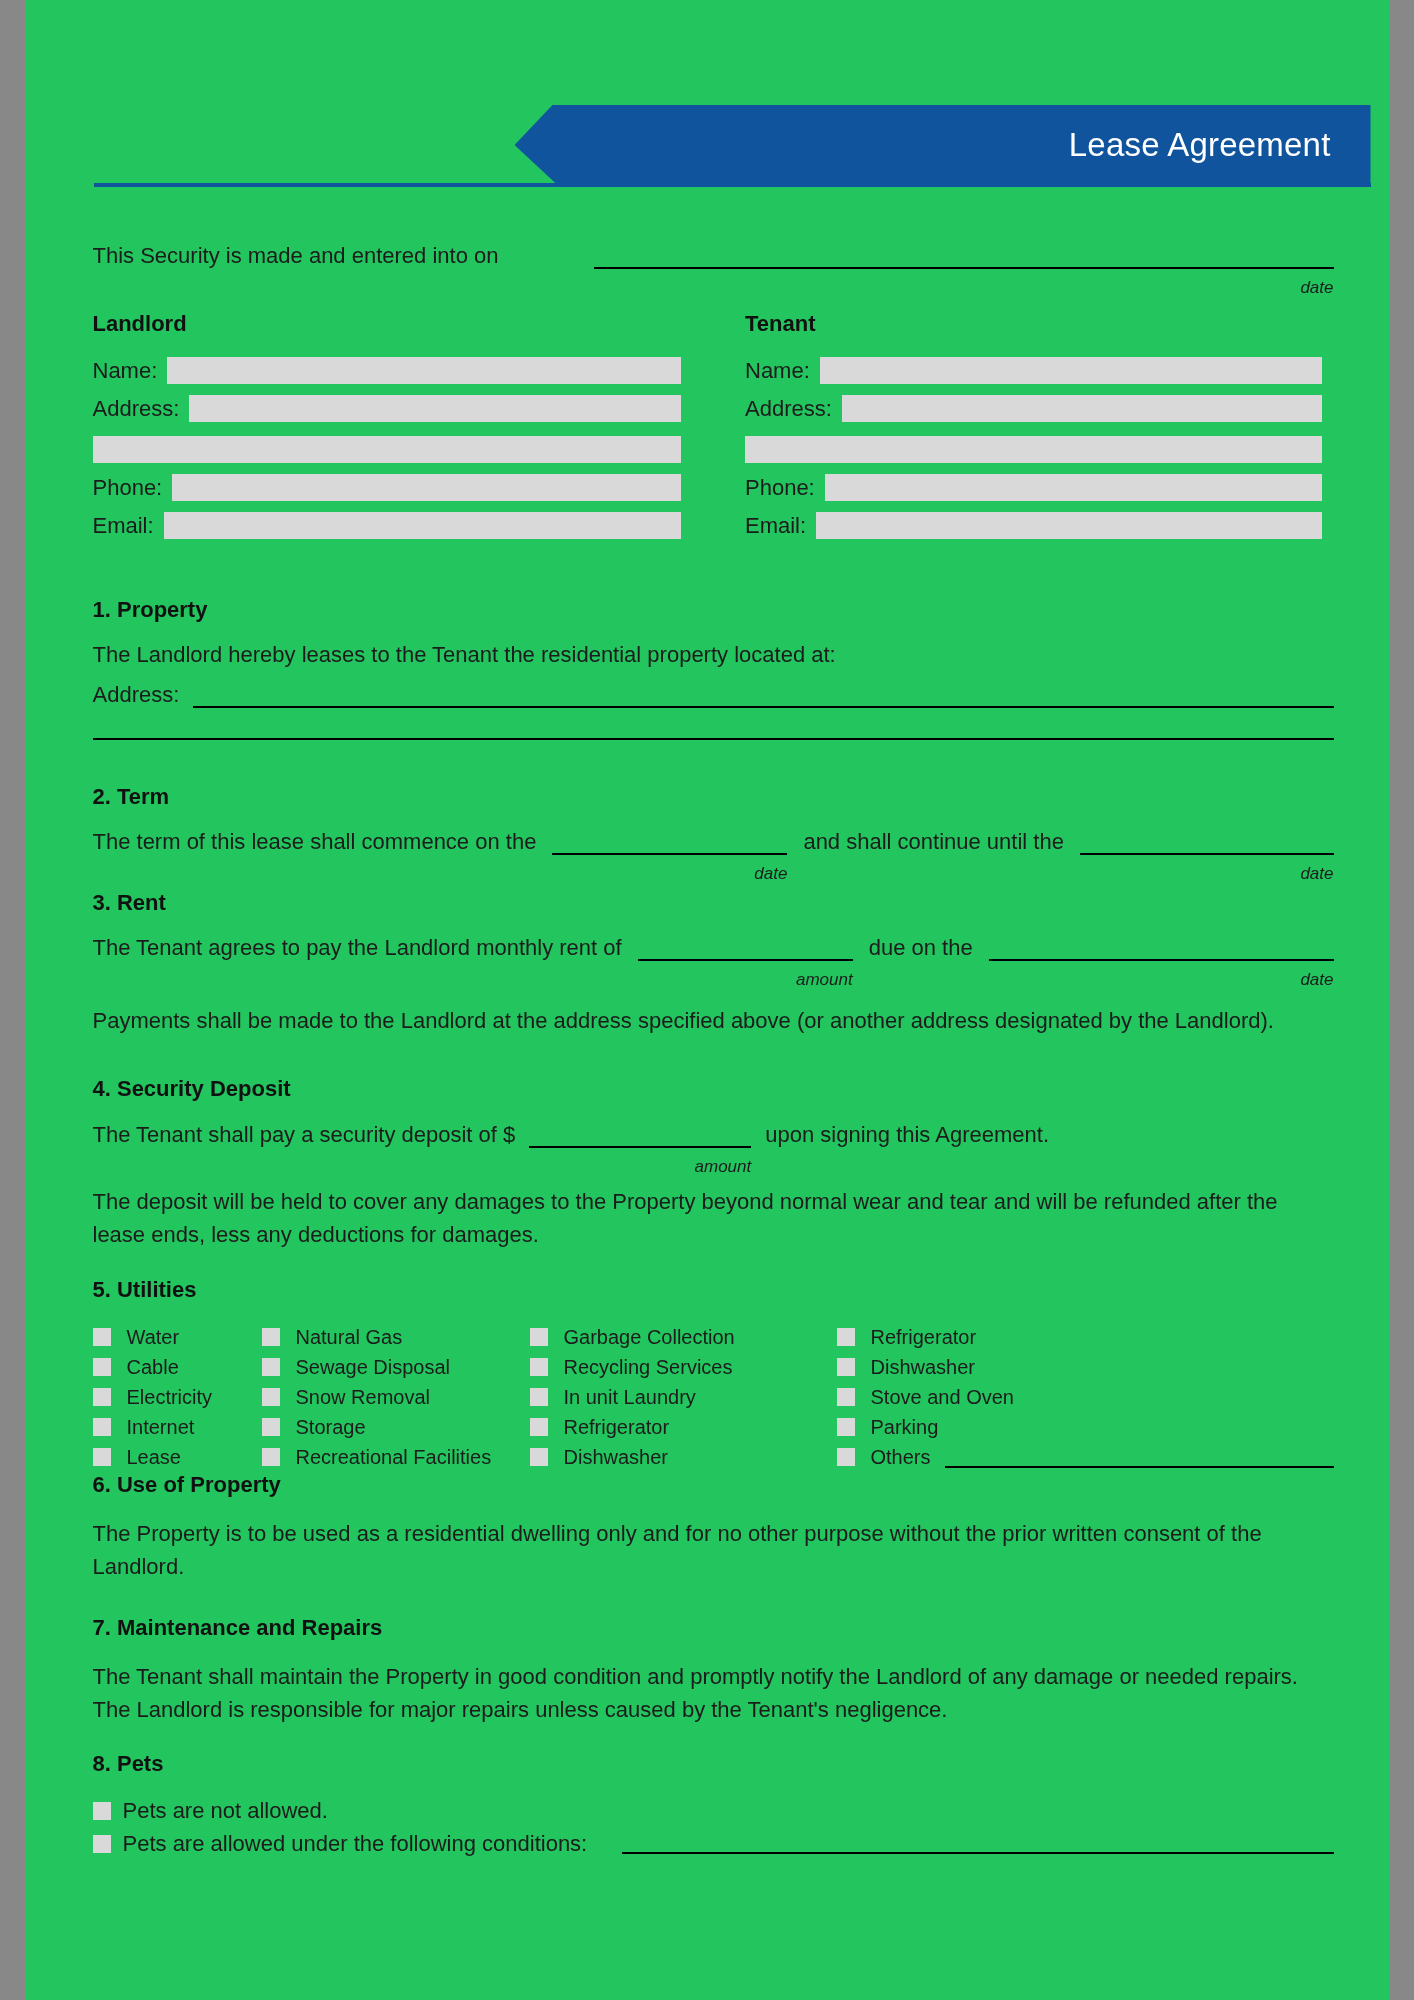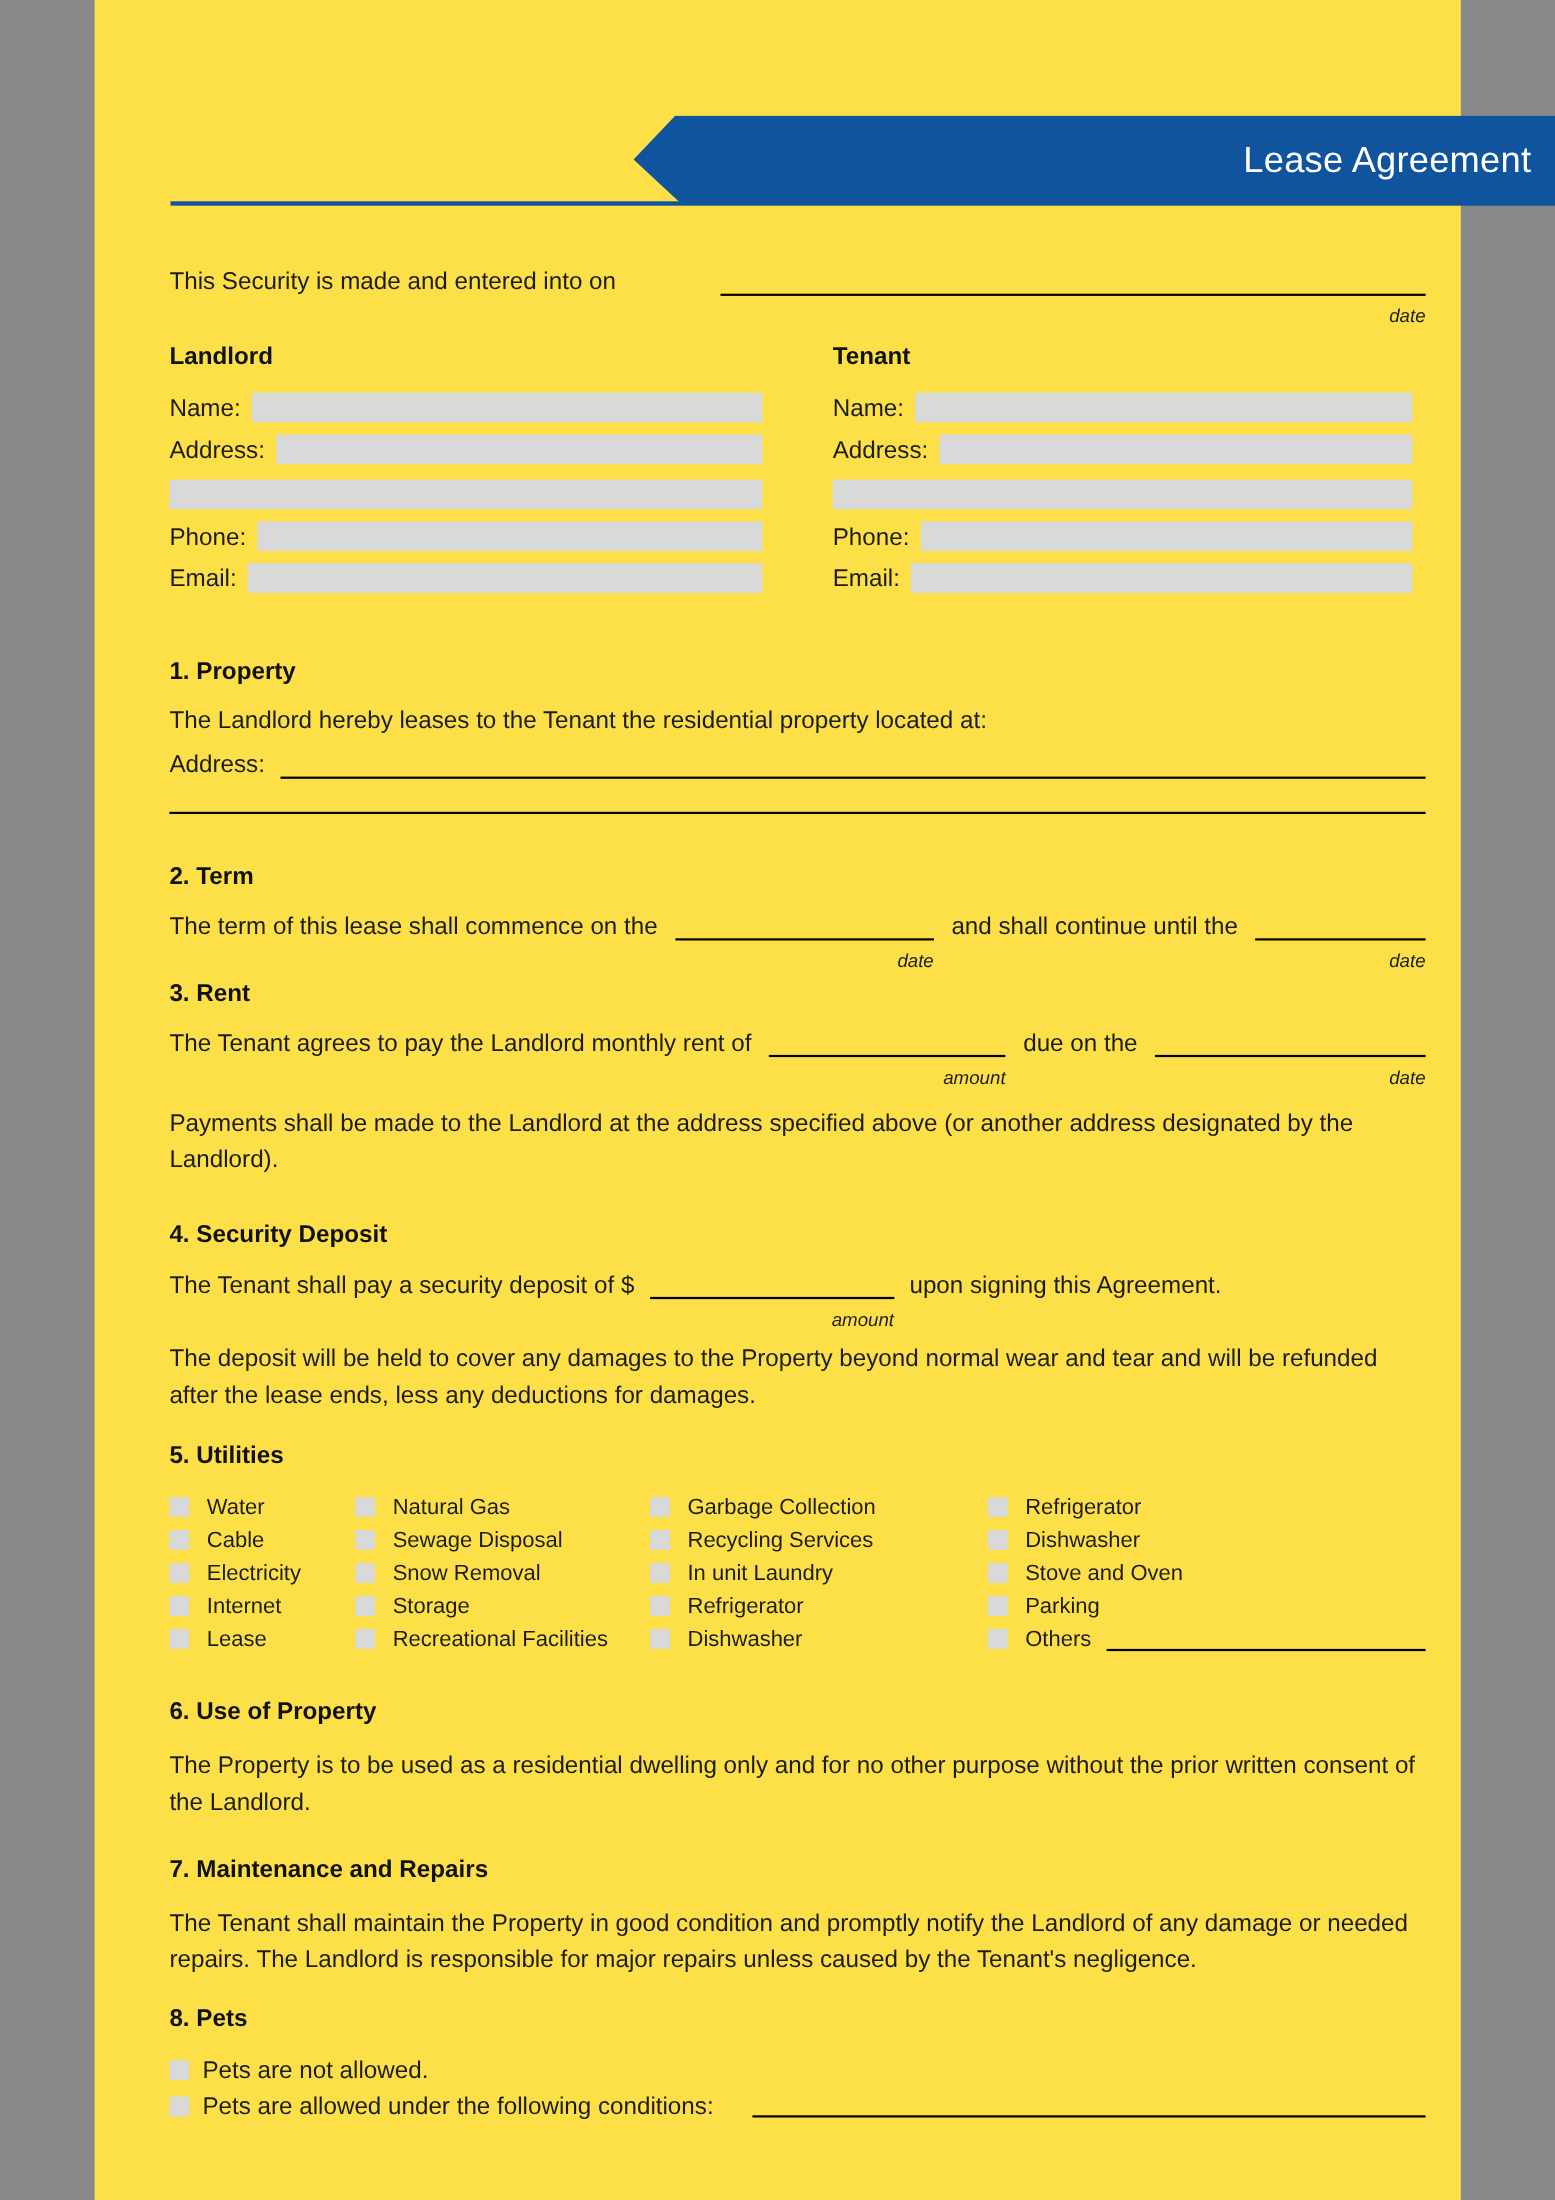--- a/index.html
+++ b/index.html
@@ -1,19 +1,19 @@
 <!DOCTYPE html>
 <html><head>
 <meta charset="utf-8">
 <style>
   * { margin:0; padding:0; box-sizing:border-box; }
   body { background:#888; font-family:"Liberation Sans","DejaVu Sans",sans-serif; }
   .page {
-    width:1242px; height:2000px; background:#fde047; margin:0 auto;
-    padding:0 32px 0 68px; position:relative; color:#1c1c1c;
+    width:1365px; height:2000px; background:#22c55e; margin:0 auto;
+    padding:0 56px 0 68px; position:relative; color:#1c1c1c;
     font-size:22px; line-height:26px;
   }
   
   .header { position:relative; height:190px; }
   .header-line { position:absolute; left:1px; top:183px; width:1277px; height:4px; background:#0F549D; }
   .banner {
     position:absolute; left:422px; top:105px; width:856px; height:80px;
     background:#0F549D; display:flex; align-items:center; justify-content:flex-end;
     padding-right:40px;
     clip-path:polygon(38px 0, 0 50%, 43px 100%, 100% 100%, 100% 0);
@@ -59,21 +59,21 @@
   .b-amount2 { width:222px; margin-left:14px; margin-right:14px; }
   .sec-deposit .note { margin-top:8px; }
   .sec-utilities { margin-top:26px; }
   .u-grid {
     margin-top:19px; display:grid; grid-auto-flow:column;
     grid-template-rows:repeat(5,30px); grid-template-columns:169px 268px 307px 1fr;
   }
   .u-item { display:flex; align-items:center; font-size:20px; }
   .u-item .u-label { margin-left:16px; white-space:nowrap; }
   .u-line { flex:1; height:21px; border-bottom:2px solid #000; margin-left:14px; }
-  .sec-use { margin-top:38px; }
+  .sec-use { }
   .sec-use .body, .sec-maint .body { margin-top:19px; line-height:33px; }
   .sec-maint { margin-top:32px; }
   .sec-pets { margin-top:25px; }
   .pet-row { display:flex; align-items:center; height:26px; margin-top:7px; }
   .pet-row:first-of-type { margin-top:21px; }
   .pet-row .p-label { margin-left:12px; white-space:nowrap; }
   .p-line { flex:1; height:20px; border-bottom:2px solid #000; margin-left:35px; }
 </style>
 </head>
 <body>

